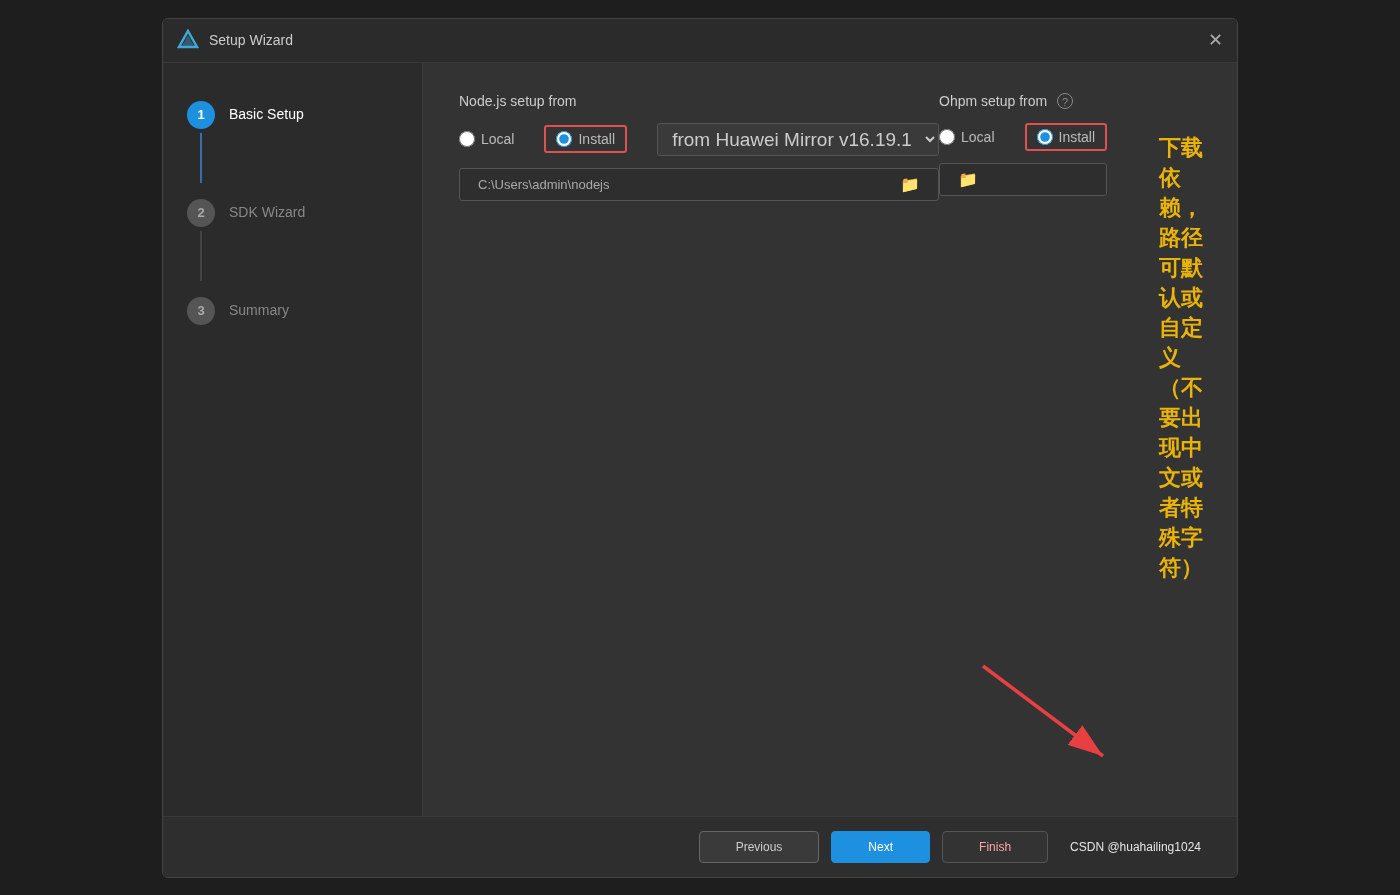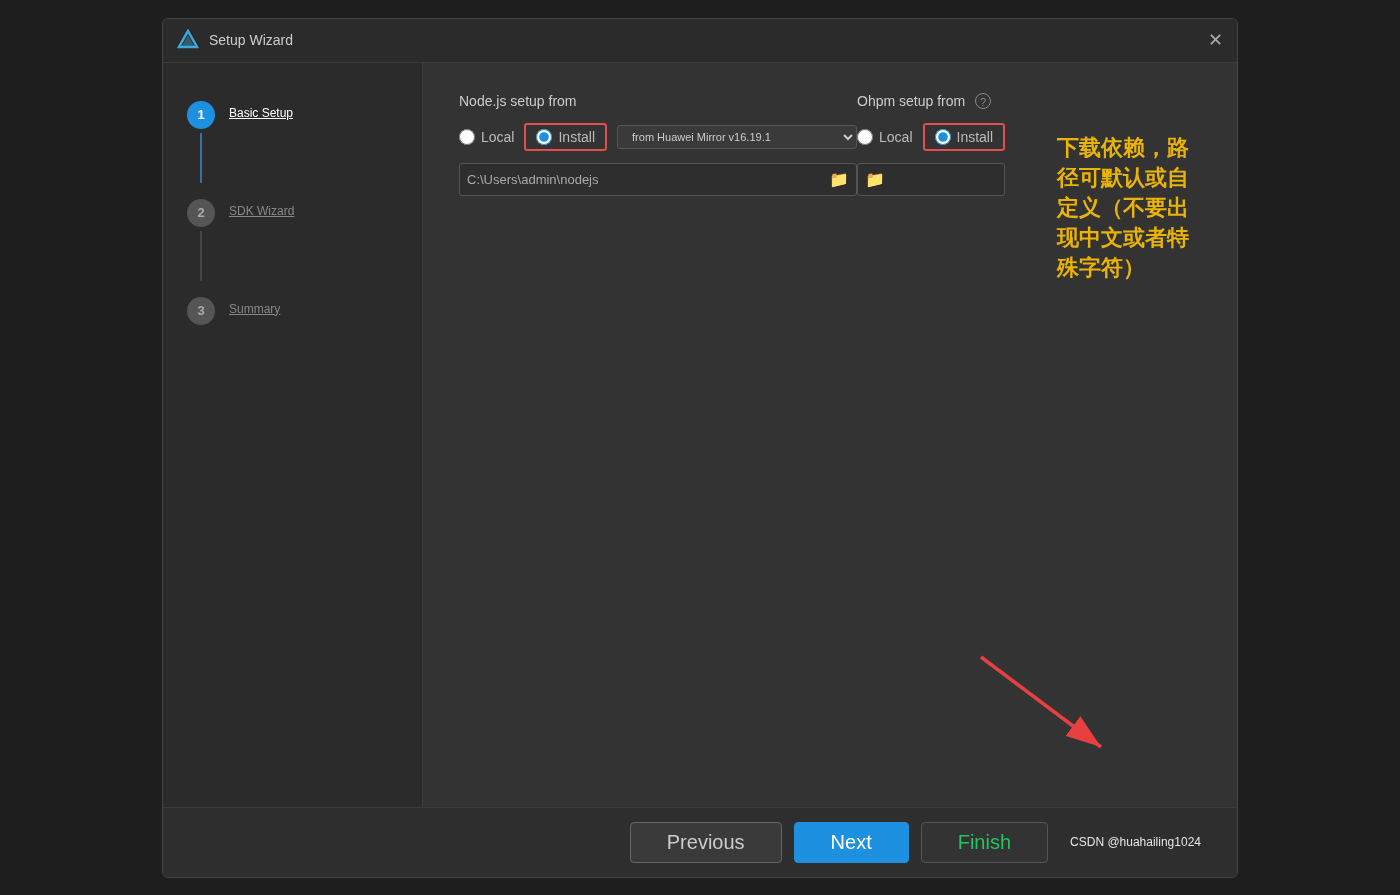--- a/index.html
+++ b/index.html
@@ -96,44 +96,43 @@
       width: 2px;
       height: 50px;
       background: #3a6ea8;
       margin-top: 4px;
     }
     .step-connector.grey {
       background: #444;
     }
     .step-label {
       color: #fff;
-      font-size: 12px;
+      font-size: 14px;
       padding-top: 5px;
       font-weight: 500;
-      text-decoration: underline;
     }
     .step-label.inactive {
       color: #888;
       font-weight: normal;
     }
     .main-panel {
       flex: 1;
       background: #333;
       display: flex;
       padding: 30px 36px 20px 36px;
     }
     .section-title {
       color: #ccc;
       font-size: 14px;
       margin-bottom: 14px;
     }
     .radio-row {
       display: flex;
       align-items: center;
-      gap: 10px;
+      gap: 30px;
       margin-bottom: 12px;
     }
     .radio-option {
       display: flex;
       align-items: center;
       gap: 6px;
       color: #bbb;
       font-size: 14px;
       cursor: pointer;
     }
@@ -145,35 +144,36 @@
     }
     .radio-option.highlighted-box {
       border: 2px solid #e05050;
       padding: 4px 10px;
       border-radius: 3px;
     }
     .dropdown-select {
       background: #3a3a3a;
       border: 1px solid #555;
       color: #ccc;
-      font-size: 11px;
+      font-size: 19px;
       padding: 4px 10px;
       border-radius: 3px;
       cursor: pointer;
       min-width: 240px;
       appearance: auto;
+      text-align: center;
     }
     .path-row {
       display: flex;
       align-items: center;
       margin-bottom: 22px;
       background: #2e2e2e;
       border: 1px solid #555;
       border-radius: 3px;
-      padding: 6px 7px;
+      padding: 6px 18px;
       color: #aaa;
       font-size: 13px;
     }
     .path-text {
       flex: 1;
     }
     .folder-icon {
       color: #888;
       font-size: 16px;
       cursor: pointer;
@@ -190,34 +190,34 @@
       justify-content: flex-end;
       align-items: center;
       padding: 14px 36px;
       background: #2e2e2e;
       border-top: 1px solid #3a3a3a;
       gap: 12px;
       flex-shrink: 0;
     }
     .btn {
       padding: 8px 36px;
-      font-size: 20px;
+      font-size: 12px;
       border-radius: 4px;
       border: 1px solid #666;
       cursor: pointer;
       color: #ccc;
       background: #3a3a3a;
     }
     .btn-primary {
       background: #1e90e0;
       border-color: #1e90e0;
       color: #fff;
     }
     .btn-disabled {
-      color: #22c55e;
+      color: #fca5a5;
       background: #333;
       border-color: #555;
       cursor: default;
     }
     .watermark {
       position: absolute;
       bottom: 2px;
       right: 8px;
       color: #888;
       font-size: 12px;

